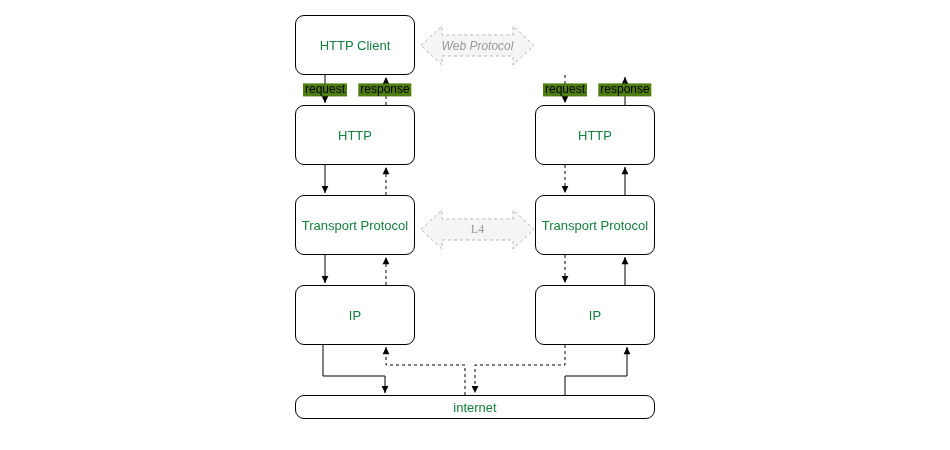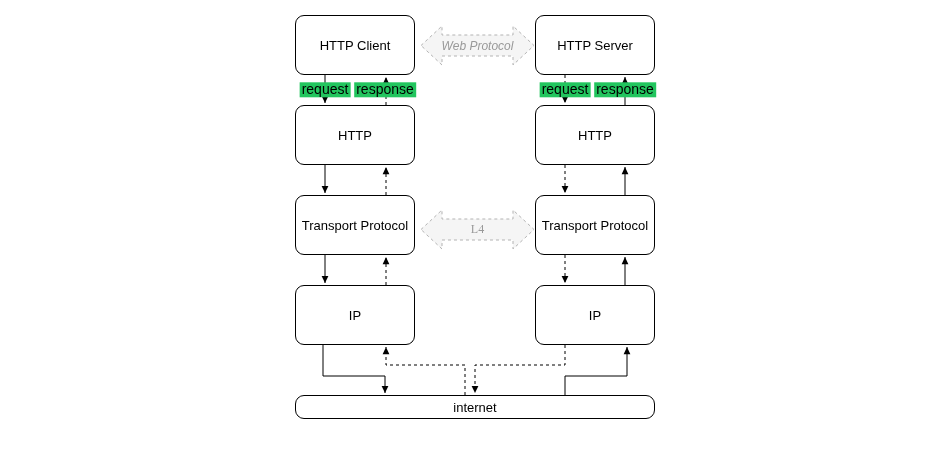--- a/index.html
+++ b/index.html
@@ -23,37 +23,37 @@
   .edge.dashed { stroke-dasharray: 3 3; }
   .node {
     position: absolute;
     width: 120px; height: 60px;
     box-sizing: border-box;
     background: #ffffff;
     border: 1px solid #000000;
     border-radius: 9px;
     display: flex; align-items: center; justify-content: center;
     text-align: left;
-    font-size: 13px; color: #000000;
+    font-size: 13px; color: #15803d;
     z-index: 2;
   }
   #node-http-client   { left: 295px; top: 15px; }
   #node-http-server   { left: 535px; top: 15px; }
   #node-http-left     { left: 295px; top: 105px; }
   #node-http-right    { left: 535px; top: 105px; }
   #node-transport-left  { left: 295px; top: 195px; }
   #node-transport-right { left: 535px; top: 195px; }
   #node-ip-left       { left: 295px; top: 285px; }
   #node-ip-right      { left: 535px; top: 285px; }
   #node-internet      { left: 295px; top: 395px; width: 360px; height: 24px; }
   .edge-label {
     position: absolute;
     transform: translate(-50%, -50%);
-    background: #22c55e;
-    font-size: 14px; color: #000000;
+    background: #4d7c0f;
+    font-size: 12px; color: #000000;
     padding: 0 2px;
     white-space: nowrap;
     z-index: 3;
     line-height: 1.1;
     text-align: center;
   }
   #label-client-request  { left: 325px; top: 90px; }
   #label-client-response { left: 385px; top: 90px; }
   #label-server-request  { left: 565px; top: 90px; }
   #label-server-response { left: 625px; top: 90px; }
@@ -118,21 +118,20 @@
     <div class="layer-label italic">Web Protocol</div>
   </div>
   <div class="layer-arrow" id="layer-arrow-l4">
     <svg width="115" height="41" viewBox="0 0 115 41" xmlns="http://www.w3.org/2000/svg">
       <polygon class="shape" points="1,20.5 22,1 22,10 93,10 93,1 114,20.5 93,40 93,31 22,31 22,40"></polygon>
     </svg>
     <div class="layer-label">L4</div>
   </div>
 
   <div class="node" id="node-http-client">HTTP Client</div>
-  <div class="node" id="node-http-server">HTTP Server</div>
   <div class="node" id="node-http-left">HTTP</div>
   <div class="node" id="node-http-right">HTTP</div>
   <div class="node" id="node-transport-left">Transport Protocol</div>
   <div class="node" id="node-transport-right">Transport Protocol</div>
   <div class="node" id="node-ip-left">IP</div>
   <div class="node" id="node-ip-right">IP</div>
   <div class="node" id="node-internet">internet</div>
 
   <div class="edge-label" id="label-client-request">request</div>
   <div class="edge-label" id="label-client-response">response</div>

